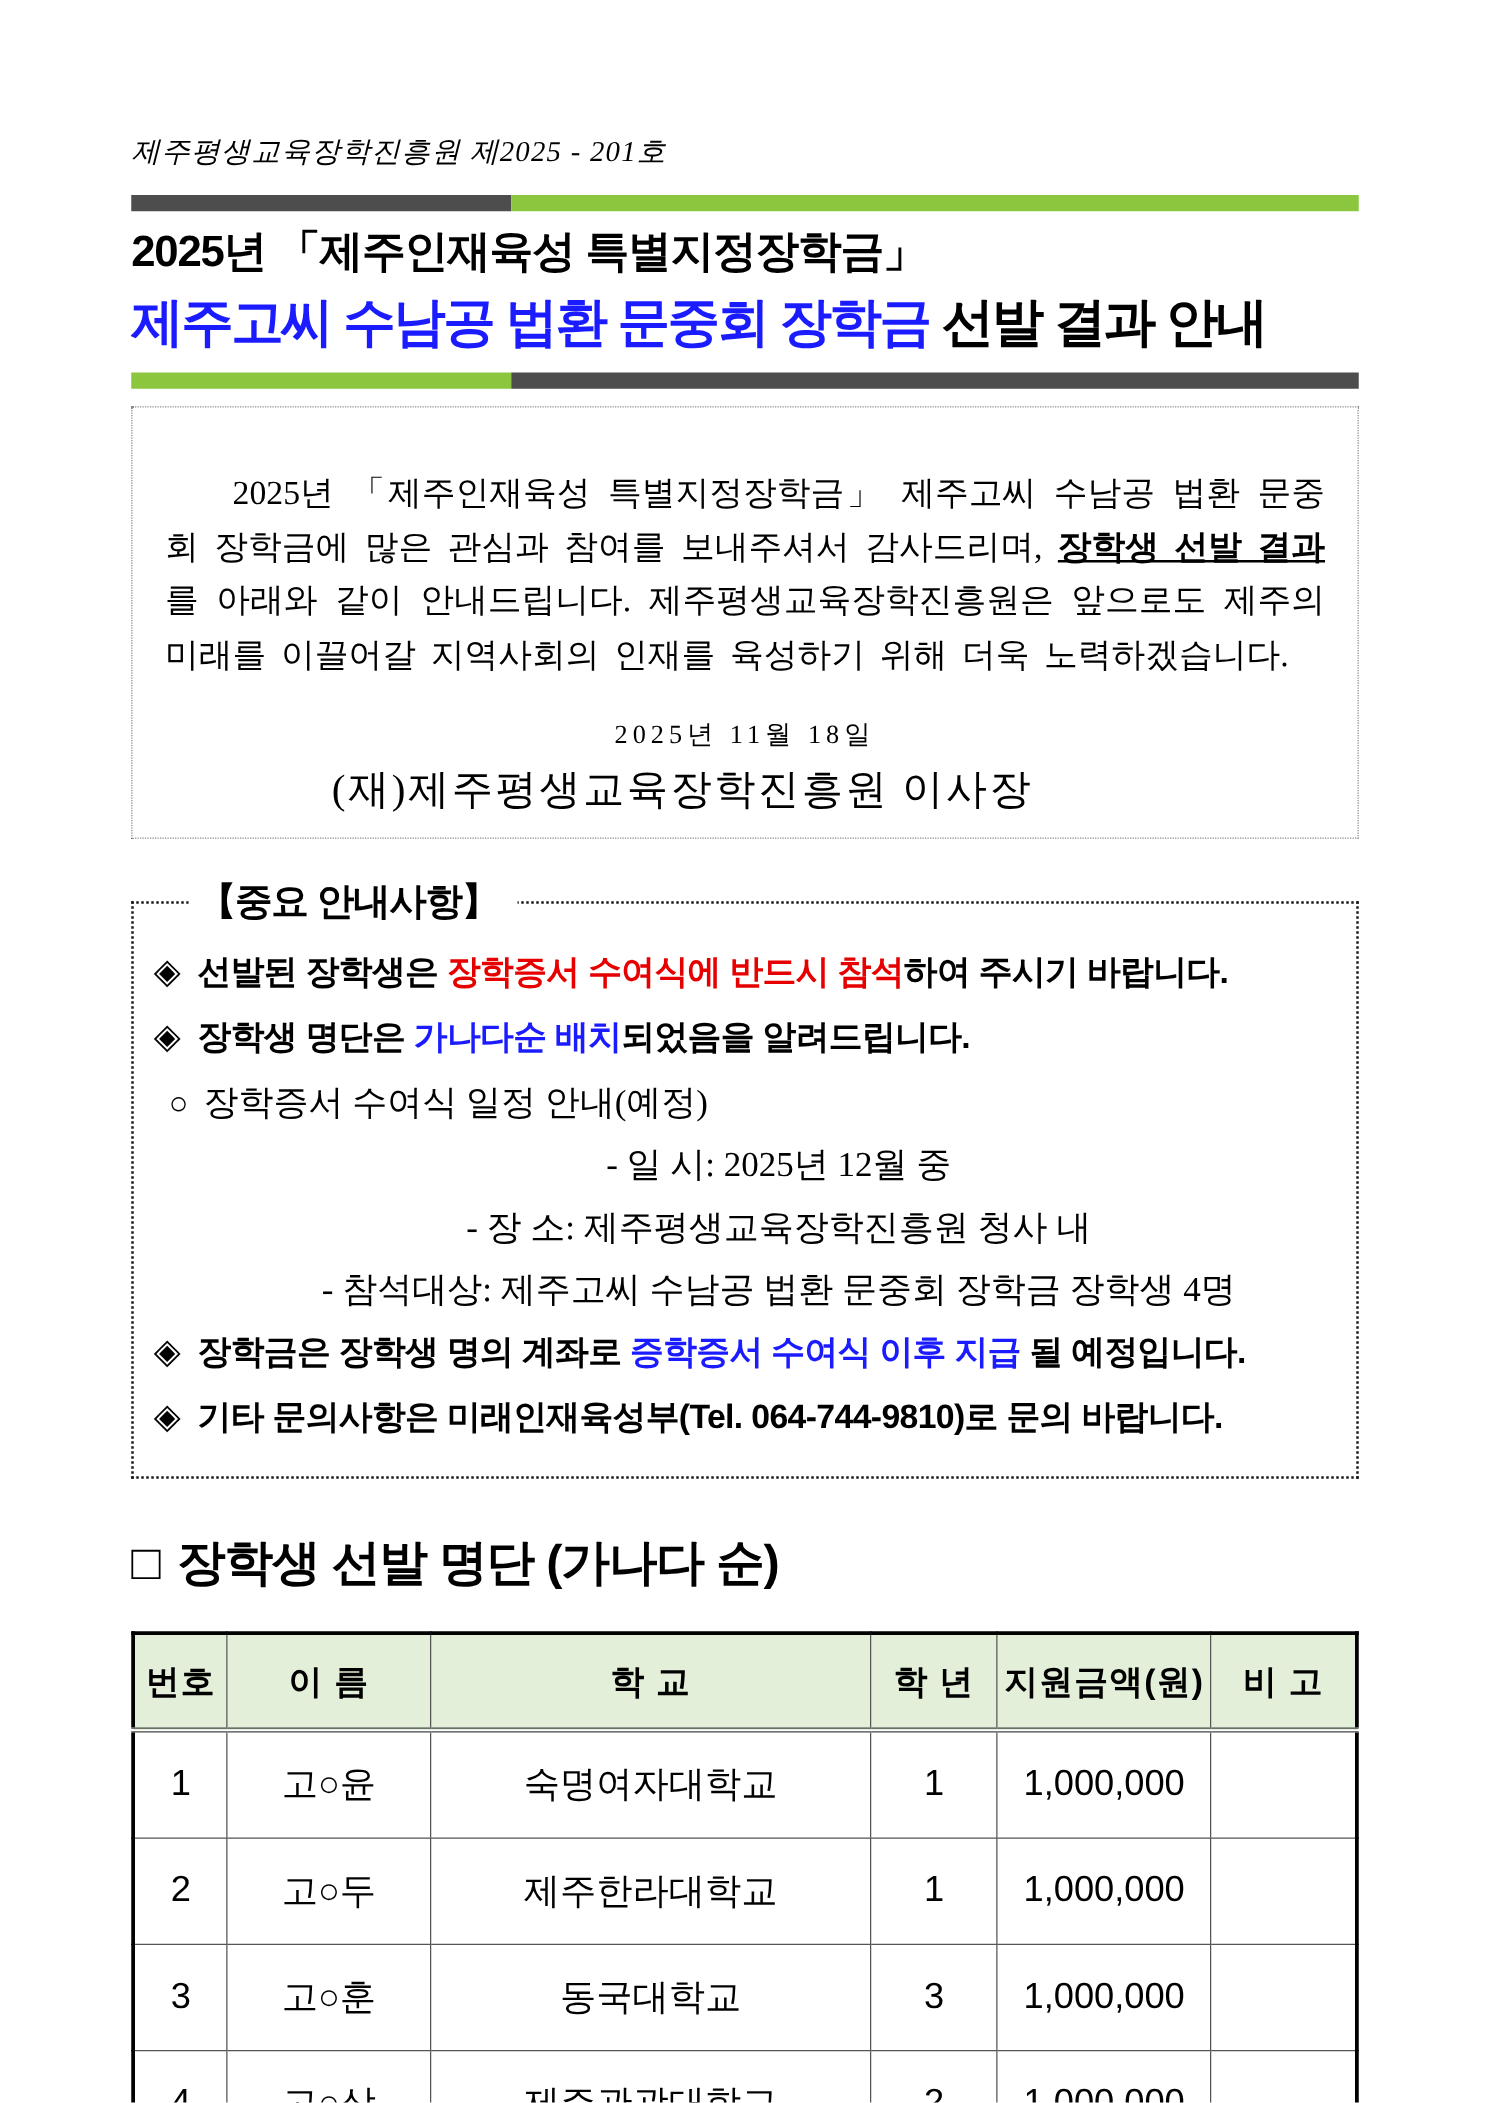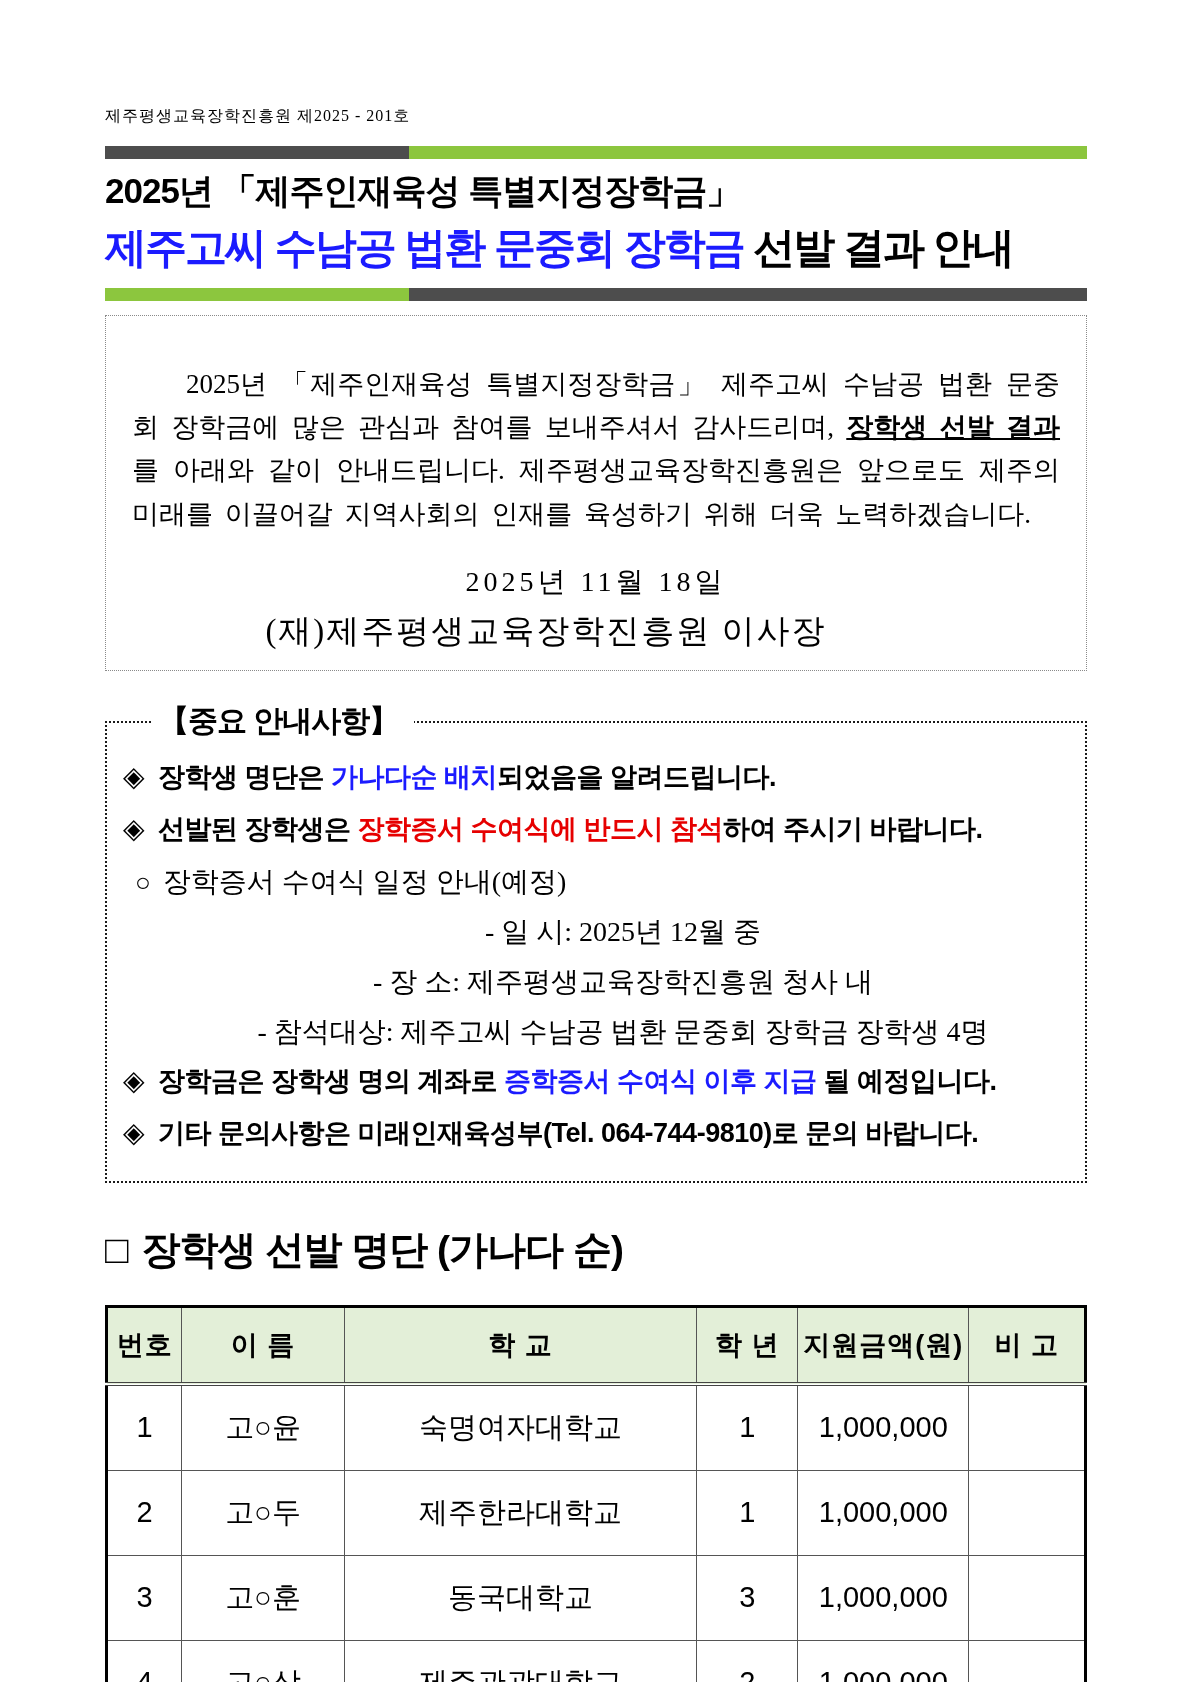--- a/index.html
+++ b/index.html
@@ -4,21 +4,21 @@
 <style>
   html,body{margin:0;padding:0;}
   body{
     width:1190px;height:1682px;background:#ffffff;color:#000;
     font-family:"Liberation Serif", serif;overflow:hidden;
     --accent-green:#8cc63e;--accent-dark:#4d4d4d;--text-blue:#1b1bff;
     --text-red:#e60000;--table-header-bg:#e3efd8;
   }
   .content{padding:106px 103px 0 105px;}
 
-  .doc-number{font-size:16px;letter-spacing:1px;}
+  .doc-number{font-size:23px;letter-spacing:1px;font-style:italic;}
 
   .bar{display:flex;height:13px;margin-top:19px;}
   .bar .seg-a{width:31%;height:100%;}
   .bar .seg-b{width:69%;height:100%;}
   .bar-top .seg-a{background:var(--accent-dark);}
   .bar-top .seg-b{background:var(--accent-green);}
   .bar-bottom{margin-top:12px;}
   .bar-bottom .seg-a{background:var(--accent-green);}
   .bar-bottom .seg-b{background:var(--accent-dark);}
 
@@ -30,21 +30,21 @@
   .title-line2{
     margin-top:5px;
     font-family:"Liberation Sans", sans-serif;font-weight:bold;
     font-size:42px;letter-spacing:-2px;white-space:nowrap;
   }
   .title-line2 .hl{color:var(--text-blue);}
 
   .intro-box{margin-top:14px;border:1px dotted #8a8a8a;padding:20px 26px 16px;}
   .intro-para{font-size:27px;line-height:1.6;text-align:justify;text-indent:2em;word-spacing:5px;}
   .intro-para .bold{font-weight:bold;text-decoration:underline;}
-  .date-line{text-align:center;font-size:28px;margin-top:12px;letter-spacing:4px;}
+  .date-line{text-align:center;font-size:21px;margin-top:12px;letter-spacing:4px;}
   .sign-line{text-align:center;font-size:33px;margin-top:8px;padding-right:100px;letter-spacing:2px;}
 
   .notice-box{position:relative;margin-top:50px;border:2px dotted #1a1a1a;padding:26px 14px 14px 12px;}
   .notice-title{
     position:absolute;top:-22px;left:44px;background:#ffffff;
     padding:0 16px 0 8px;font-family:"Liberation Sans", sans-serif;
     font-weight:bold;font-size:30px;letter-spacing:-1px;
   }
   .n-bullet{
     font-family:"Liberation Sans", sans-serif;font-weight:bold;
@@ -100,23 +100,23 @@
 
   <div class="intro-box">
     <p class="intro-para"><span>2025년 「제주인재육성 특별지정장학금」 제주고씨 수남공 법환 문중회 장학금에 많은 관심과 참여를 보내주셔서 감사드리며, </span><span class="bold">장학생 선발 결과</span><span>를 아래와 같이 안내드립니다. 제주평생교육장학진흥원은 앞으로도 제주의 미래를 이끌어갈 지역사회의 인재를 육성하기 위해 더욱 노력하겠습니다.</span></p>
     <div class="date-line">2025년  11월  18일</div>
     <div class="sign-line">(재)제주평생교육장학진흥원 이사장</div>
   </div>
 
   <div class="notice-box">
     <span class="notice-title">【중요 안내사항】</span>
 
+    <div class="n-bullet"><span class="glyph">◈</span><span>선발된 장학생은 </span><span class="hl-red">장학증서 수여식에 반드시 참석</span><span>하여 주시기 바랍니다.</span></div>
+
     <div class="n-bullet"><span class="glyph">◈</span><span>장학생 명단은 </span><span class="hl-blue">가나다순 배치</span><span>되었음을 알려드립니다.</span></div>
-
-    <div class="n-bullet"><span class="glyph">◈</span><span>선발된 장학생은 </span><span class="hl-red">장학증서 수여식에 반드시 참석</span><span>하여 주시기 바랍니다.</span></div>
 
     <div class="n-sub-heading"><span class="glyph">○</span><span>장학증서 수여식 일정 안내(예정)</span></div>
 
     <div class="n-sub-line">- 일 시: 2025년 12월 중</div>
     <div class="n-sub-line">- 장 소: 제주평생교육장학진흥원 청사 내</div>
     <div class="n-sub-line">- 참석대상: 제주고씨 수남공 법환 문중회 장학금 장학생 4명</div>
 
     <div class="n-bullet"><span class="glyph">◈</span><span>장학금은 장학생 명의 계좌로 </span><span class="hl-blue">증학증서 수여식 이후 지급</span><span> 될 예정입니다.</span></div>
 
     <div class="n-bullet"><span class="glyph">◈</span><span>기타 문의사항은 미래인재육성부(Tel. 064-744-9810)로 문의 바랍니다.</span><span class="hl-blue"></span><span></span></div>

